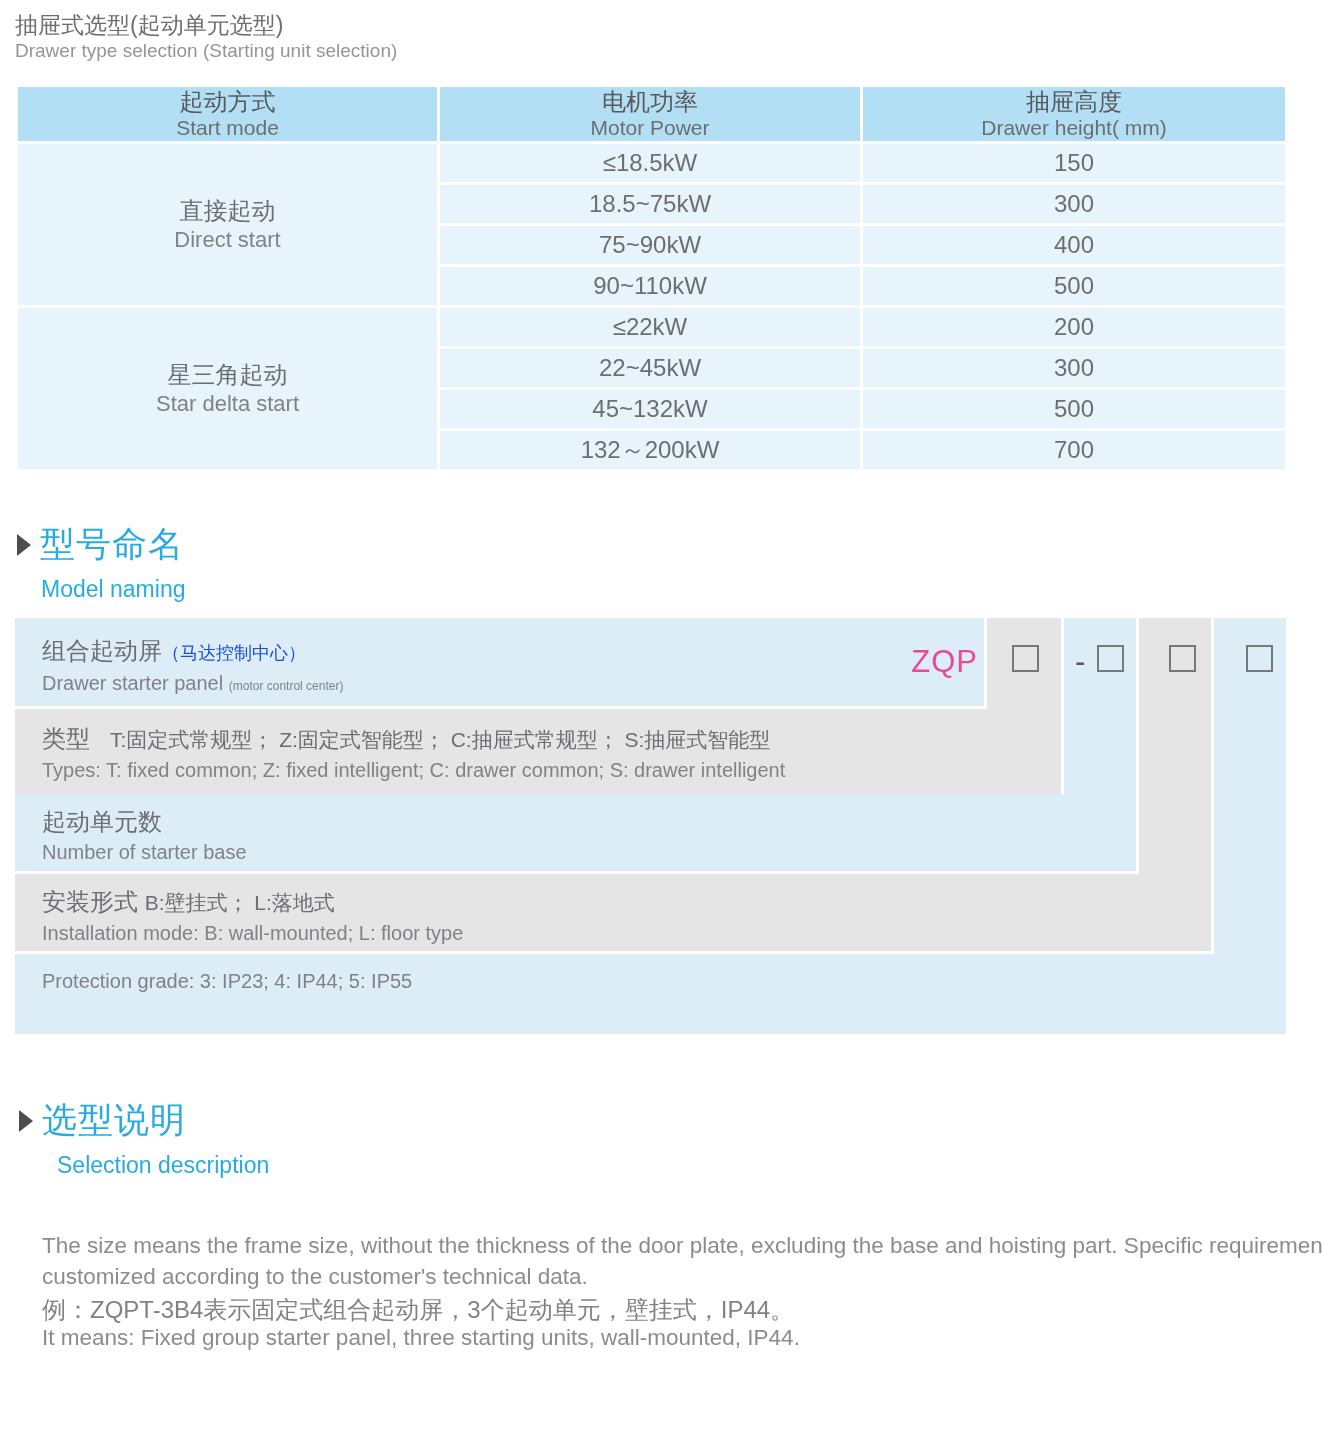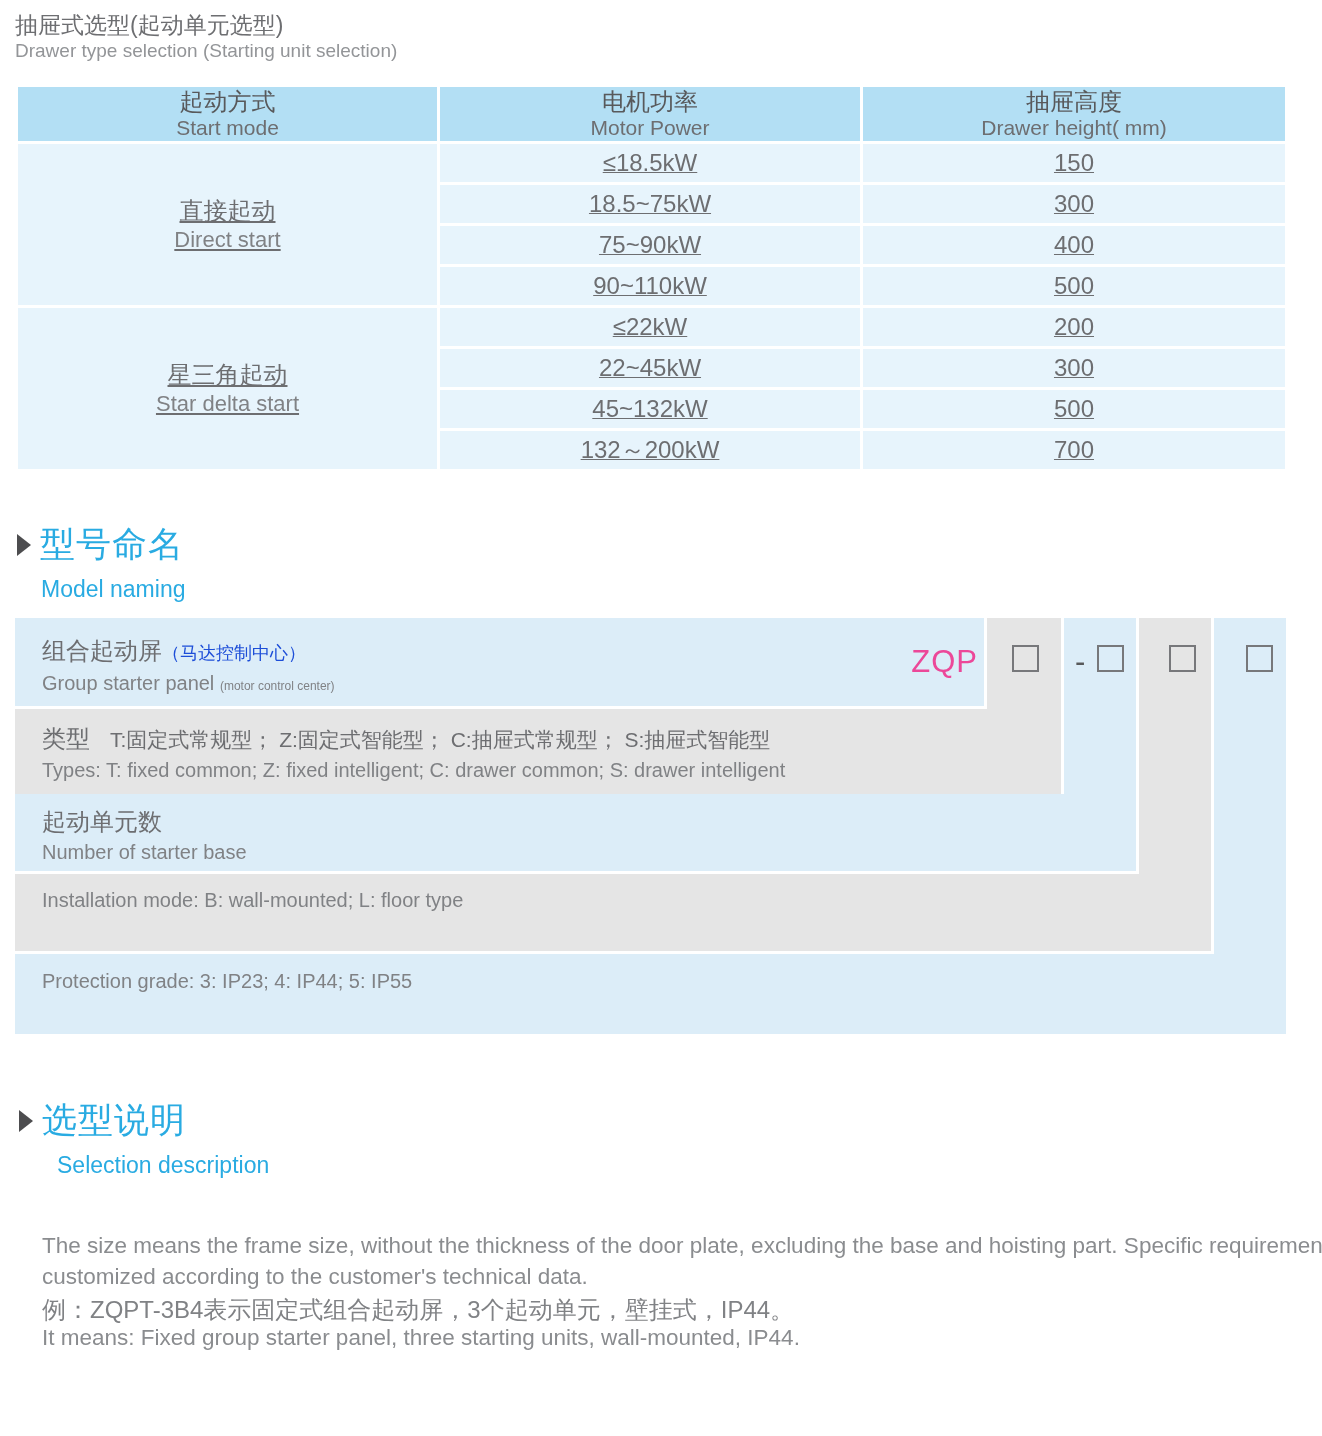--- a/index.html
+++ b/index.html
@@ -23,21 +23,21 @@
   #sel-table {
     position:absolute; left:15px; top:84px; width:1270px;
     border-collapse:collapse; table-layout:fixed;
   }
   #sel-table th, #sel-table td {
     border:3px solid #ffffff;
     text-align:center; vertical-align:middle;
     font-weight:normal;
   }
   #sel-table th { background:#b3dff4; height:57px; }
-  #sel-table td { background:#e7f4fc; height:41px;text-decoration:underline; }
+  #sel-table td { background:#e7f4fc; height:41px; }
   .th-cn { display:block; font-size:24px; line-height:28px; color:#58595b; }
   .th-en { display:block; font-size:21px; line-height:24px; color:#6d6e71; }
   .mode-cn { display:block; font-size:24px; line-height:30px; color:#6d6e71; }
   .mode-en { display:block; font-size:22px; line-height:27px; color:#808285; }
   .cell-txt { font-size:24px; color:#6d6e71; }
 
   
   .sec-arrow {
     position:absolute; width:0; height:0;
     border-top:11px solid transparent;
@@ -153,34 +153,35 @@
   <div class="sec-title" style="left:40px; top:521px;">型号命名</div>
   <div class="sec-sub" style="left:41px; top:576px;">Model naming</div>
 
   <div class="stripe stripe-gray" style="left:987px; top:618px; width:74px; height:173px;"></div>
   <div class="stripe stripe-blue" style="left:1064px; top:618px; width:72px; height:253px;"></div>
   <div class="stripe stripe-gray" style="left:1139px; top:618px; width:72px; height:333px;"></div>
   <div class="stripe stripe-blue" style="left:1214px; top:618px; width:72px; height:416px;"></div>
 
   <div class="band band-blue" style="left:15px; top:618px; width:969px; height:88px;">
     <div class="band-cn"><span>组合起动屏</span><span class="sub">（马达控制中心）</span></div>
-    <div class="band-en"><span>Group starter panel</span> <span class="sub">(motor control center)</span></div>
+    <div class="band-en"><span>Drawer starter panel</span> <span class="sub">(motor control center)</span></div>
   </div>
 
   <div class="band band-gray" style="left:15px; top:709px; width:1046px; height:98px; padding-top:14px;">
     <div class="band-cn"><span>类型</span>&nbsp;&nbsp;&nbsp;<span class="detail">T:固定式常规型； Z:固定式智能型； C:抽屉式常规型； S:抽屉式智能型</span></div>
     <div class="band-en"><span>Types: T: fixed common; Z: fixed intelligent; C: drawer common; S: drawer intelligent</span></div>
   </div>
 
   <div class="band band-blue" style="left:15px; top:794px; width:1121px; height:77px; padding-top:12px;">
     <div class="band-cn"><span>起动单元数</span></div>
     <div class="band-en"><span>Number of starter base</span></div>
   </div>
 
   <div class="band band-gray" style="left:15px; top:874px; width:1196px; height:77px; padding-top:12px;">
+    <div class="band-cn"><span>安装形式</span>&nbsp;<span class="detail">B:壁挂式； L:落地式</span></div>
     <div class="band-en"><span>Installation mode: B: wall-mounted; L: floor type</span></div>
   </div>
 
   <div class="band band-blue" style="left:15px; top:954px; width:1271px; height:80px; padding-top:13px;">
     <div class="band-en"><span>Protection grade: 3: IP23; 4: IP44; 5: IP55</span></div>
   </div>
 
   <div class="code-prefix">ZQP</div>
   <div class="code-box" style="left:1012px;"></div>
   <div class="code-dash">-</div>

